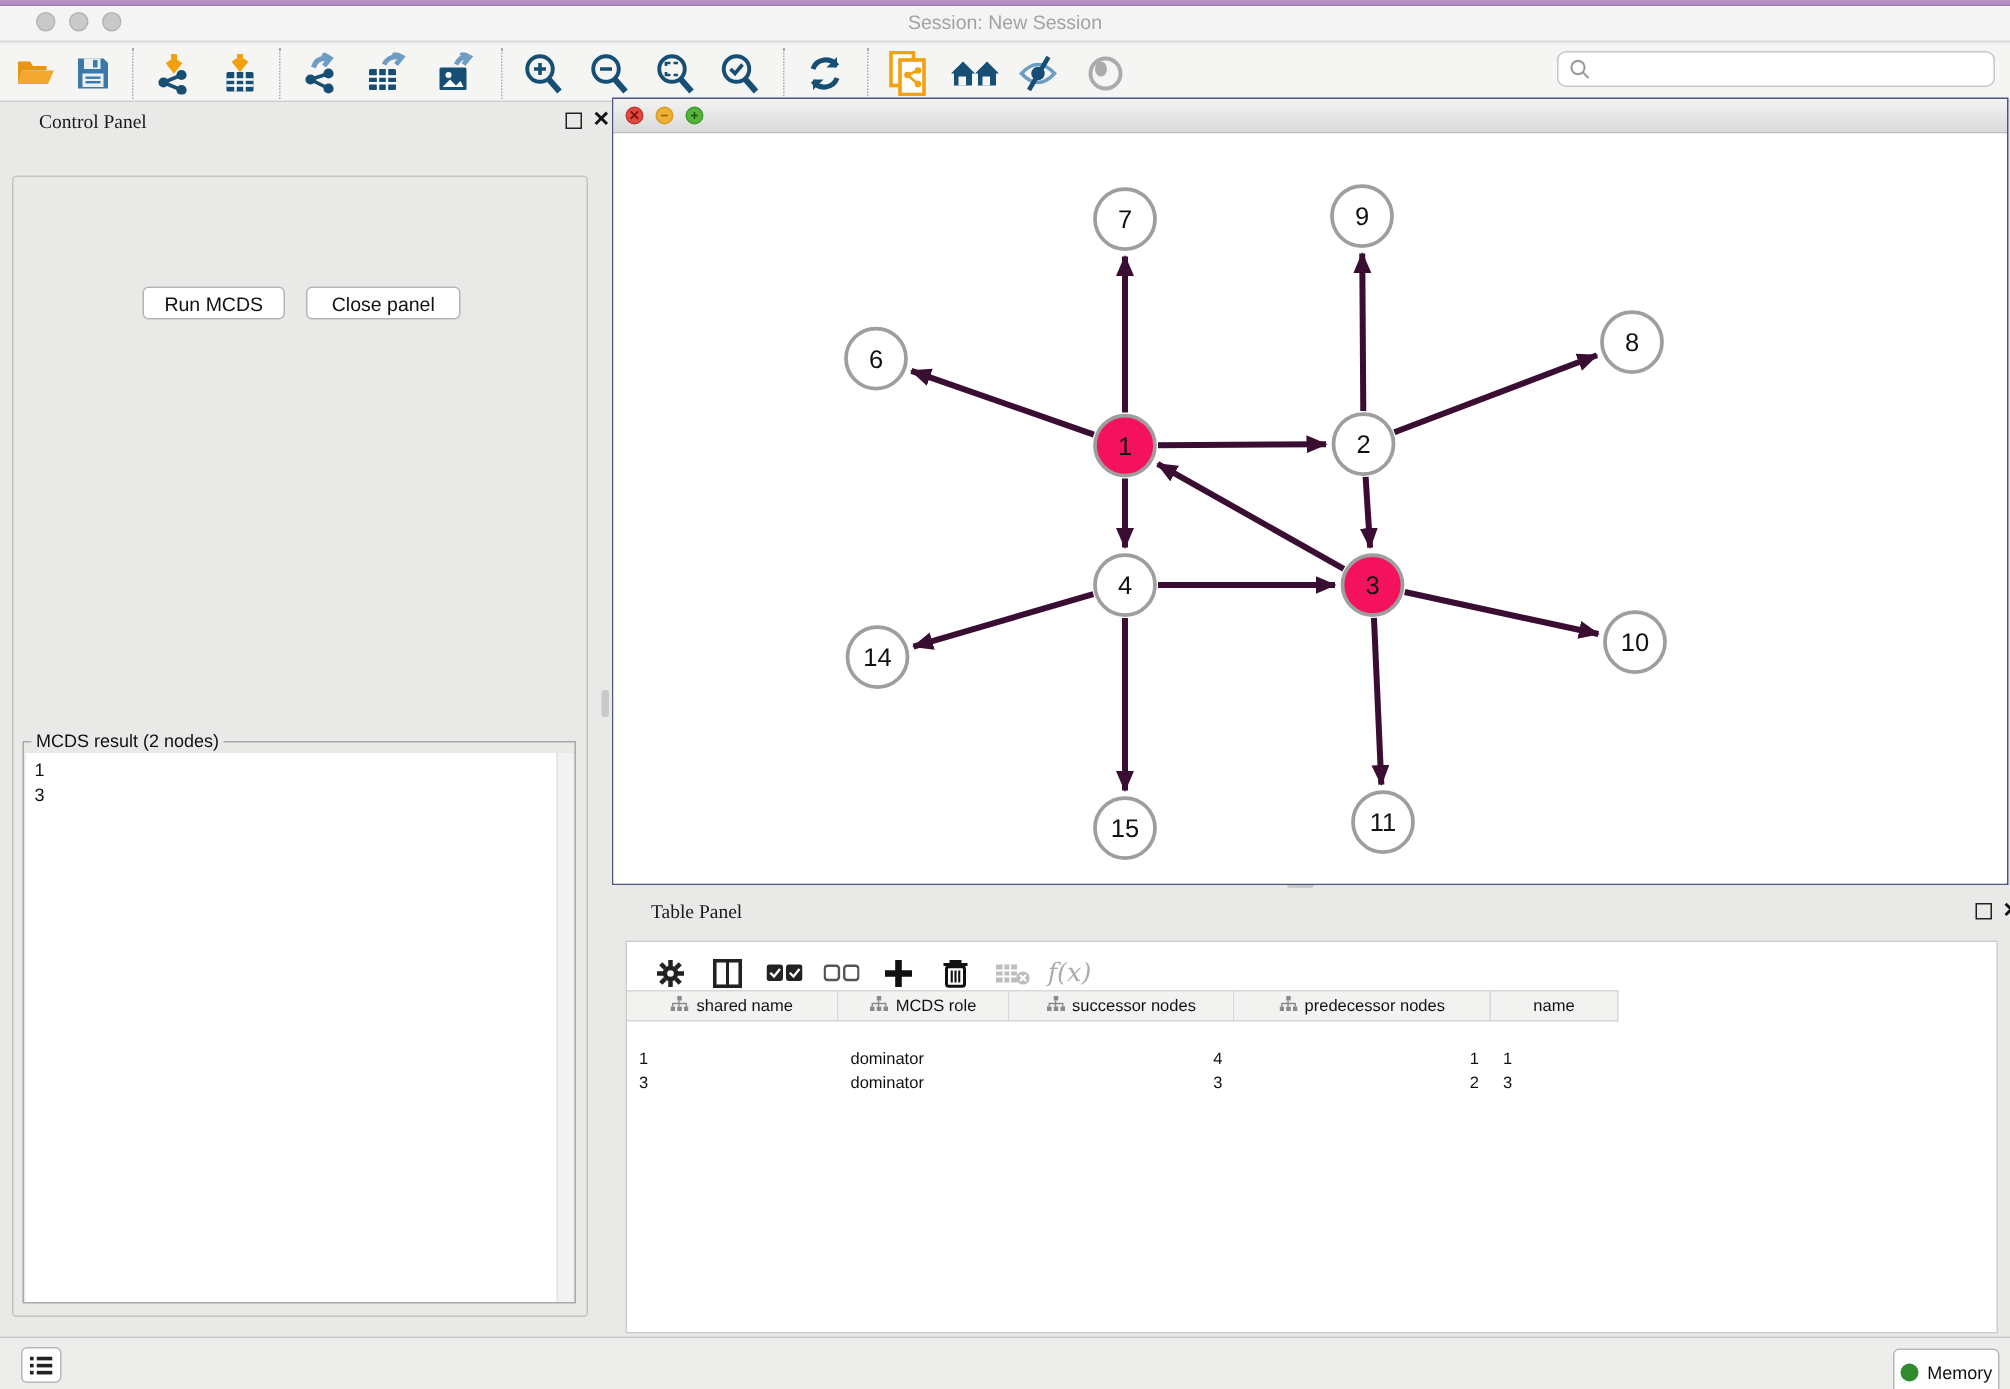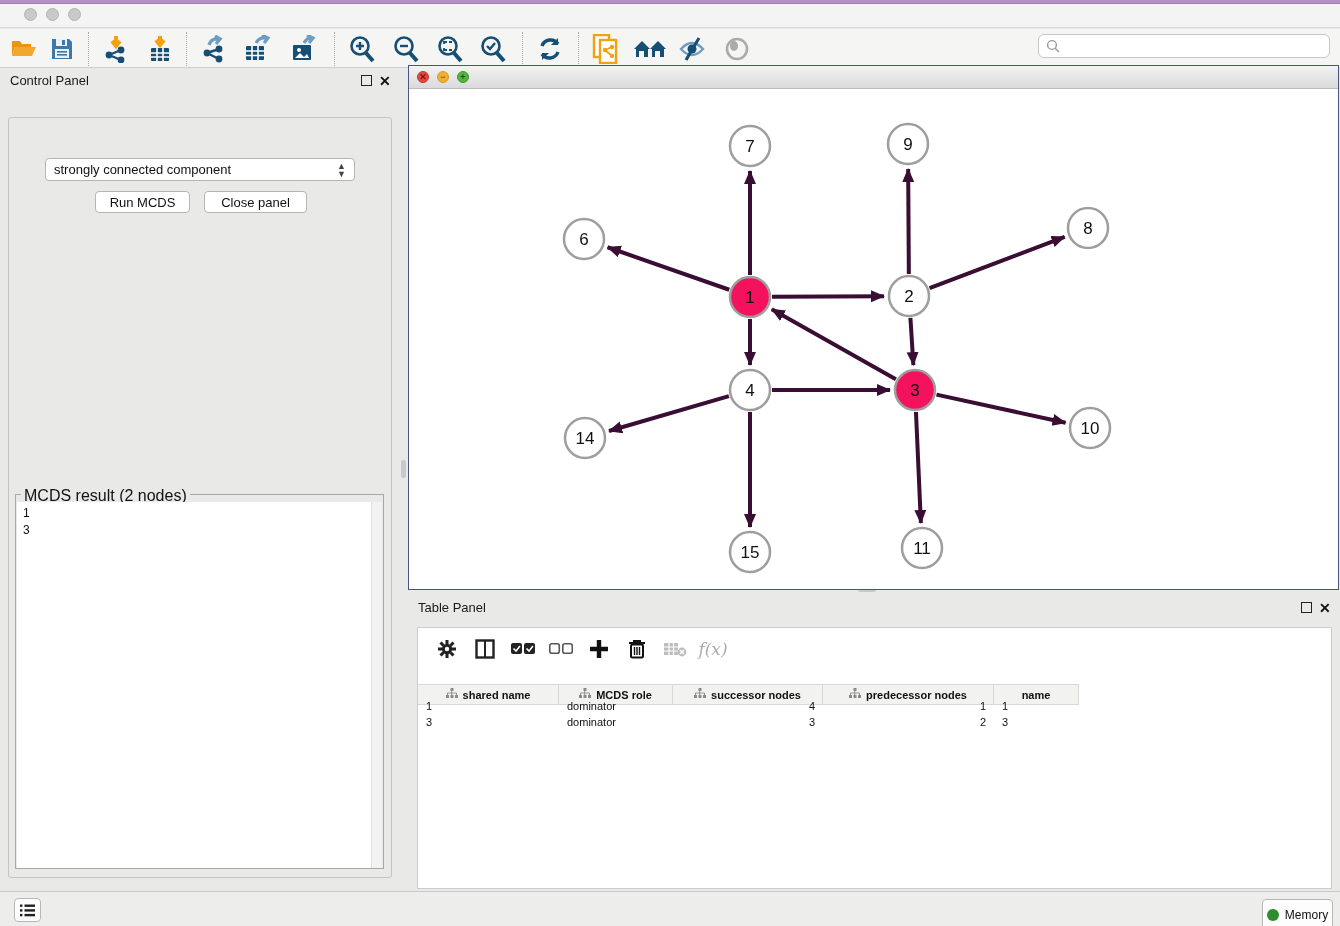--- a/index.html
+++ b/index.html
@@ -16,51 +16,51 @@
   
   .toolbar { position:absolute; left:0; top:29px; width:1340px; height:39px; background:#F5F5F4; border-bottom:1px solid #CFCFCF; }
   .tbi { position:absolute; top:4px; width:36px; height:32px; display:flex; align-items:center; justify-content:center; cursor:default; }
   .tbsep { position:absolute; top:3px; height:34px; width:0; border-left:1px dotted #A9A9A9; }
   .searchbox { position:absolute; left:1038px; top:5px; width:292px; height:24px; background:#FFFFFF; border:1px solid #C6C6C6; border-radius:6px; display:flex; align-items:center; }
   .searchbox input { border:none; outline:none; flex:1; height:20px; font-size:12px; background:transparent; }
   .searchbox svg { margin:0 4px 0 7px; }
 
   
   .control-panel { position:absolute; left:0; top:68px; width:400px; height:818px; background:#E9E9E7; }
-  .panel-head { position:absolute; left:0; top:0; width:100%; height:26px; }
+  .panel-head { position:absolute; left:16px; top:0; width:100%; height:26px;font-family:Liberation Serif, serif; }
   .panel-title { position:absolute; left:10px; top:5px; font-size:13px; color:#1A1A1A; }
   .float-btn { position:absolute; width:11px; height:11px; border:1.5px solid #222; background:transparent; }
   .close-x { position:absolute; font-size:14px; font-weight:bold; color:#111; line-height:14px; }
   .cp-tabs { position:absolute; left:0; top:29px; width:400px; height:21px; display:flex; justify-content:center; }
   .tab { height:21px; padding:0 14px; border:1px solid #BFBFBF; border-bottom:none; border-radius:4px 4px 0 0; background:#FFFFFF; font-size:13px; color:#111; display:flex; align-items:center; margin-right:1px; }
   .tab.sel { background:#E2E2E0; color:#C6C6C4; }
   .cp-box { position:absolute; left:8px; top:49px; width:384px; height:761px; border:1px solid #C4C4C2; border-radius:3px; background:#E9E9E7; }
   .opt-label { position:absolute; left:0; top:18px; width:100%; text-align:center; font-size:13px; color:#111; }
   .opt-select { position:absolute; left:36px; top:40px; width:310px; height:23px; background:#FFF; border:1px solid #B5B5B5; border-radius:4px; font-size:13px; color:#111; display:flex; align-items:center; padding:0 8px; }
   .opt-select .spin { margin-left:auto; font-size:9px; color:#444; line-height:8px; text-align:center; }
   .btn { position:absolute; height:22px; background:#FFF; border:1px solid #B5B5B5; border-radius:4px; font-size:13px; color:#111; display:flex; align-items:center; justify-content:center; }
   .mcds-fieldset { position:absolute; left:6px; top:376px; width:369px; height:375px; border:1px solid #A9A9A9; }
-  .mcds-legend { position:absolute; left:5px; top:-8px; background:#E9E9E7; padding:0 3px; font-size:16px; color:#111; }
+  .mcds-legend { position:absolute; left:5px; top:-8px; background:#E9E9E7; padding:0 3px; font-size:12px; color:#111; }
   .mcds-text { position:absolute; left:1px; top:7px; width:356px; height:366px; background:#FFF; font-size:12px; color:#111; padding:3px 6px; line-height:17px; }
   .mcds-scroll { position:absolute; right:1px; top:7px; width:11px; height:366px; background:#F2F2F2; border-left:1px solid #E0E0E0; }
 
   
   .net-frame { position:absolute; left:408px; top:65px; width:931px; height:525px; border:1.5px solid #4A5584; background:#FFF; }
   .net-titlebar { position:absolute; left:0; top:0; width:100%; height:23px; background:linear-gradient(#F3F3F3,#DADADA); border-bottom:1px solid #BDBDBD; }
   .net-titlebar .title { position:absolute; left:0; top:4px; width:100%; text-align:center; font-size:13px; color:#111; }
   .nt-dot { position:absolute; top:5px; width:12px; height:12px; border-radius:50%; font-size:9px; font-weight:bold; display:flex; align-items:center; justify-content:center; }
   .net-canvas { position:absolute; left:0; top:23px; width:928px; height:500px; background:#FFF; }
 
   
   .table-panel { position:absolute; left:408px; top:595px; width:932px; height:291px; background:#E9E9E7; }
   .tp-box { position:absolute; left:9px; top:32px; width:915px; height:262px; background:#FFFFFF; border:1px solid #CCCCCA; }
   .tp-toolbar { position:absolute; left:0; top:0; width:100%; height:42px; display:flex; align-items:center; padding-left:10px; }
   .tpi { width:38px; height:32px; display:flex; align-items:center; justify-content:center; }
   .fx { font-family:"DejaVu Serif", serif; font-style:italic; font-size:17px; color:#ABABAB; }
-  .grid-head { position:absolute; left:0; top:56px; height:21px; display:flex;font-weight:bold; }
+  .grid-head { position:absolute; left:0; top:32px; height:21px; display:flex; }
   .th { height:21px; background:#F2F2F1; border-right:1px solid #D8D8D8; border-top:1px solid #D8D8D8; border-bottom:1px solid #D8D8D8; display:flex; align-items:center; justify-content:center; font-size:11px; color:#111; gap:5px; }
   .grid-row { position:absolute; left:0; height:16px; display:flex; }
   .td { font-size:11px; color:#111; padding:1px 8px 0 8px; overflow:hidden; white-space:nowrap; }
   .td.r { text-align:right; }
   .table-tabs { position:absolute; left:0; top:268px; width:100%; height:23px; display:flex; justify-content:center; }
   .table-tabs .tab { font-weight:600; border-radius:4px; border-bottom:1px solid #BFBFBF; }
   .table-tabs .tab.sel { font-weight:600; }
 
   
   .statusbar { position:absolute; left:0; top:891px; width:1340px; height:35px; background:#EDEDEC; border-top:1px solid #C9C9C9; }
@@ -71,20 +71,21 @@
 </head>
 <body>
 
 <div class="app">
 
   <div class="titlebar">
     <div class="accent"></div>
     <div class="tl-dot" style="left:24px"></div>
     <div class="tl-dot" style="left:46px"></div>
     <div class="tl-dot" style="left:68px"></div>
+    <div class="title">Session: New Session</div>
   </div>
 
   <div class="toolbar">
     <div class="tbi" style="left:6px">
       <svg width="28" height="24" viewBox="0 0 28 24">
           <path d="M2 4 h8 l2 3 h9 v3 H5 L2 19 Z" fill="#E8960F"></path>
           <path d="M5 10 h21 l-4 9 H2 Z" fill="#F2A72E"></path>
         </svg>
     </div>
     <div class="tbi" style="left:44px">
@@ -230,24 +231,20 @@
     </div>
   </div>
 
   <div class="control-panel">
     <div class="panel-head">
       <span class="panel-title">Control Panel</span>
       <span class="float-btn" style="left:361px; top:7px"></span>
       <span class="close-x" style="left:379px; top:6px">✕</span>
     </div>
     <div class="cp-box">
-      <div class="opt-select">
-        <span>strongly connected component</span>
-        <span class="spin">▲<br>▼</span>
-      </div>
       <div class="btn" style="left:86px; top:73px; width:95px">
           <span>Run MCDS</span>
         </div>
       <div class="btn" style="left:195px; top:73px; width:103px">
           <span>Close panel</span>
         </div>
       <div class="mcds-fieldset">
         <span class="mcds-legend">MCDS result (2 nodes)</span>
         <div class="mcds-text" id="result-lines">
             <div>1</div>

